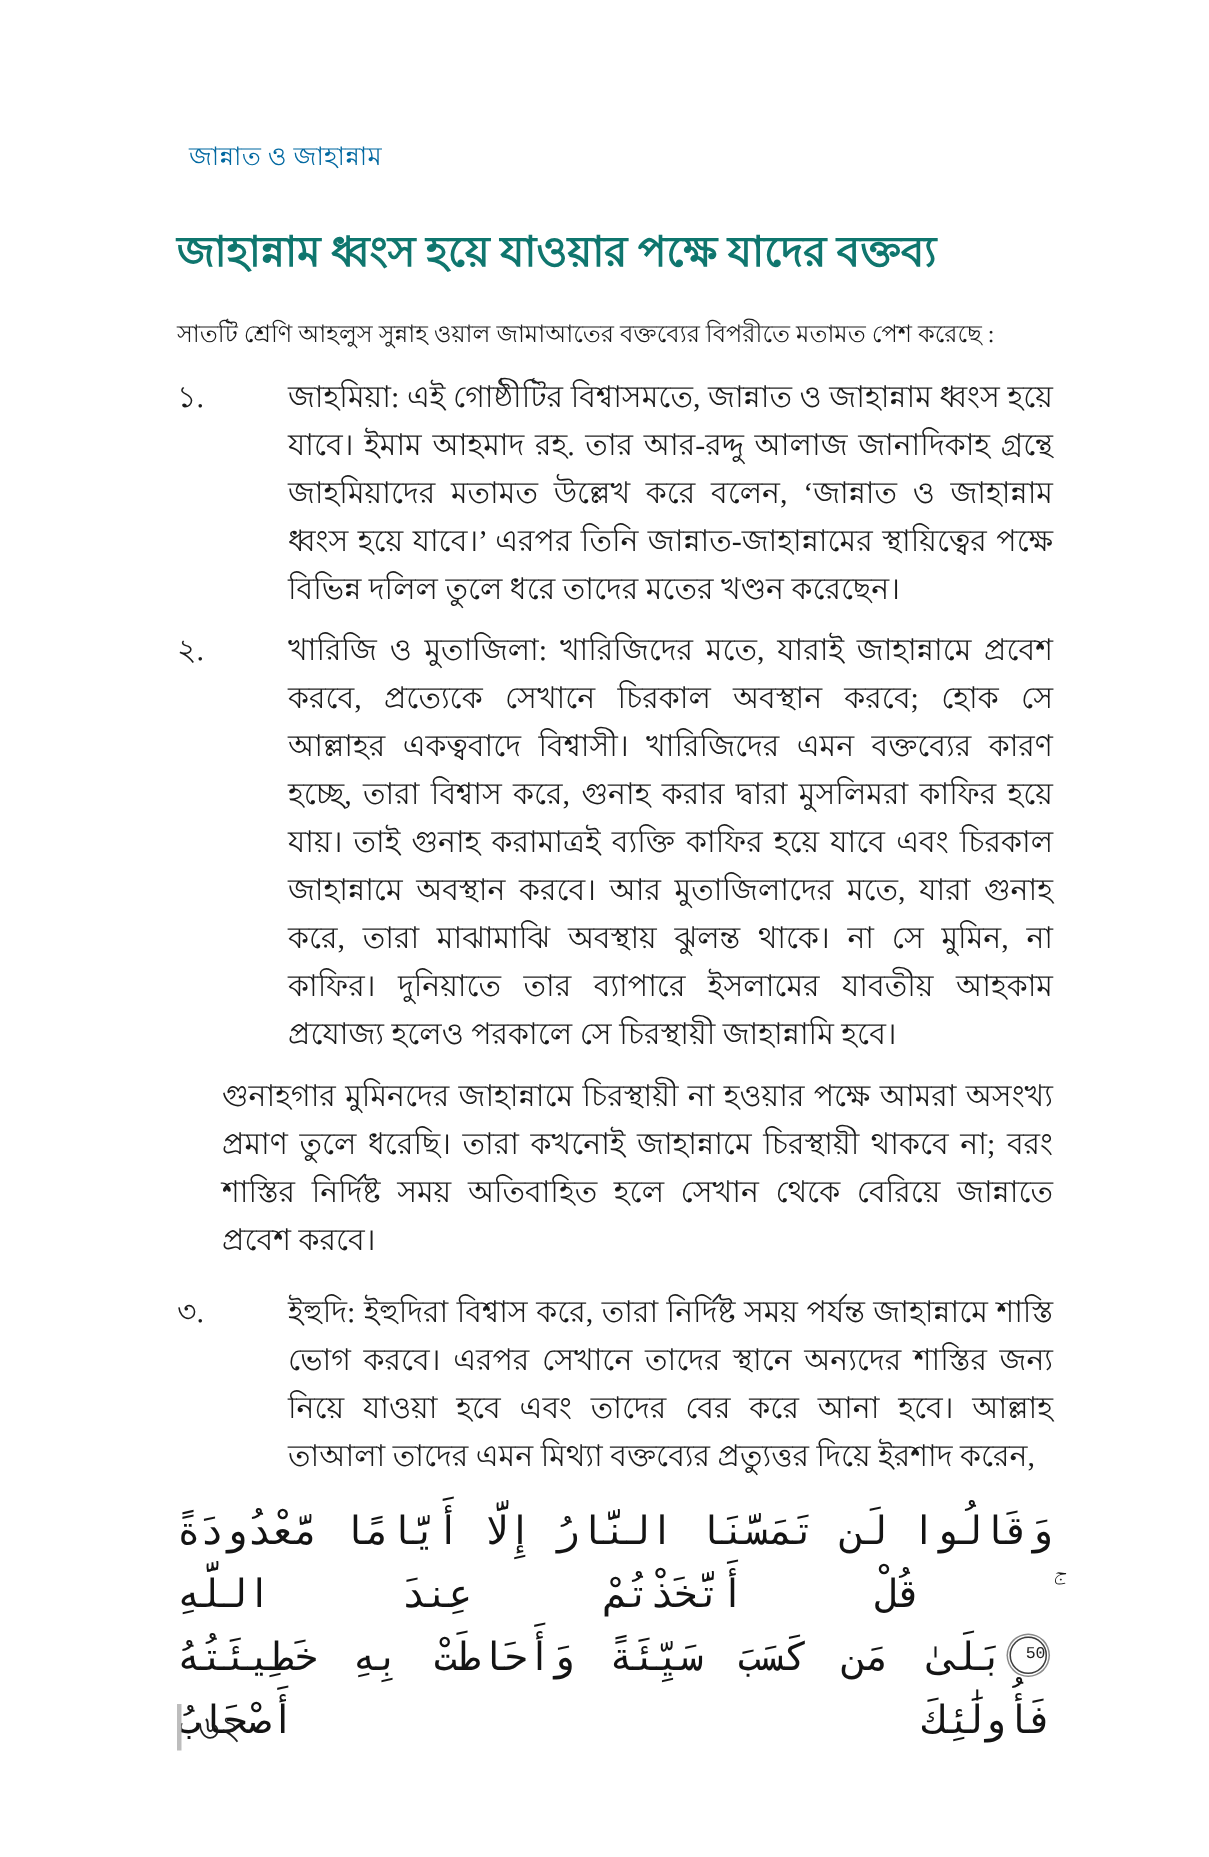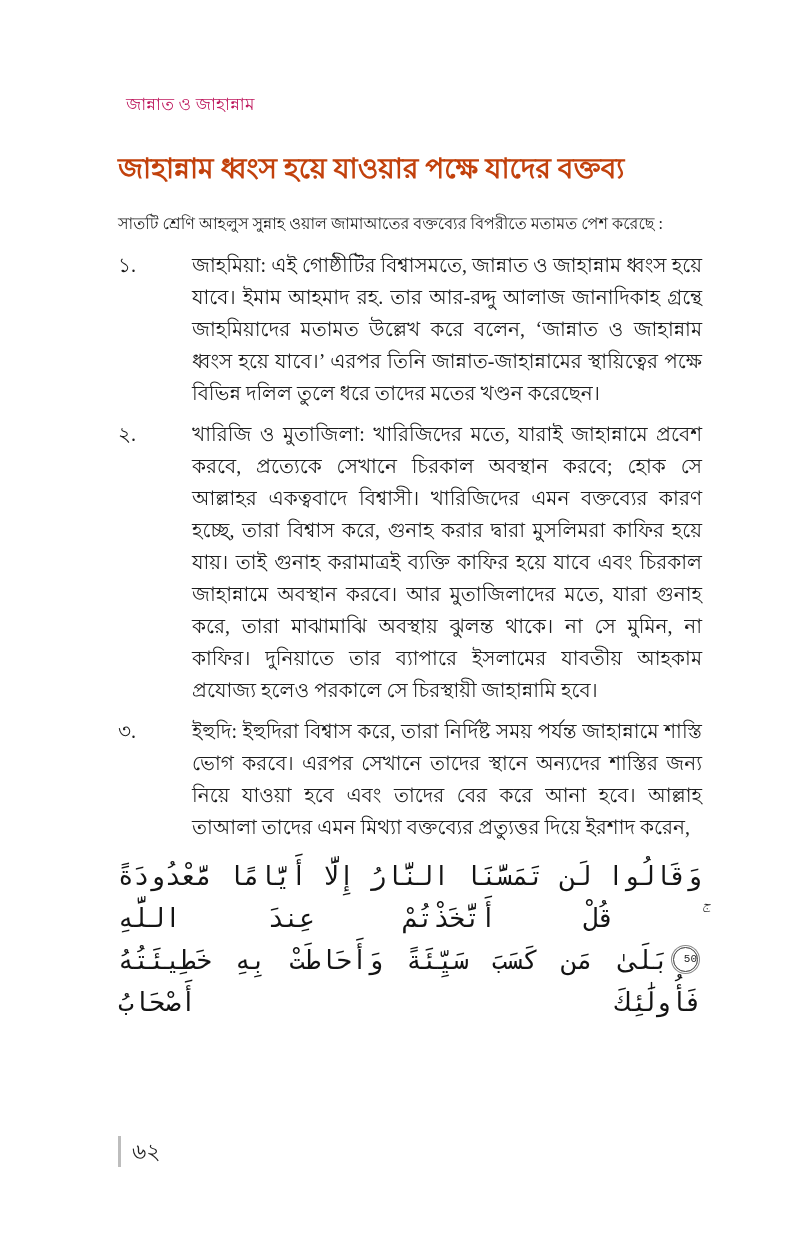--- a/index.html
+++ b/index.html
@@ -11,35 +11,35 @@
     overflow: hidden;
     font-family: "Liberation Serif", "DejaVu Serif", serif;
     color: #1c1c1c;
   }
   .running-head {
     position: absolute;
     left: 126px;
     top: 94px;
     font-size: 17px;
     line-height: 22px;
-    color: #be185d;
+    color: #0369a1;
     letter-spacing: 0.2px;
   }
   .content {
     position: absolute;
     left: 118px;
     right: 104px;
     top: 150px;
   }
   .title {
     margin: 0 0 20px 0;
     font-size: 28px;
     line-height: 38px;
     font-weight: bold;
-    color: #c2410c;
+    color: #0f766e;
   }
   .para {
     margin: 0 0 9px 0;
     font-size: 16px;
     line-height: 32px;
     text-align: justify;
   }
   .item {
     position: relative;
     padding-left: 30px;
@@ -130,20 +130,21 @@
     <div class="item">
       <span class="num">১.</span>
       <span class="itxt">জাহমিয়া: এই গোষ্ঠীটির বিশ্বাসমতে, জান্নাত ও জাহান্নাম ধ্বংস হয়ে যাবে। ইমাম আহমাদ রহ. তার আর-রদ্দু আলাজ জানাদিকাহ গ্রন্থে জাহমিয়াদের মতামত উল্লেখ করে বলেন, ‘জান্নাত ও জাহান্নাম ধ্বংস হয়ে যাবে।’ এরপর তিনি জান্নাত-জাহান্নামের স্থায়িত্বের পক্ষে বিভিন্ন দলিল তুলে ধরে তাদের মতের খণ্ডন করেছেন।</span>
     </div>
 
     <div class="item">
       <span class="num">২.</span>
       <span class="itxt">খারিজি ও মুতাজিলা: খারিজিদের মতে, যারাই জাহান্নামে প্রবেশ করবে, প্রত্যেকে সেখানে চিরকাল অবস্থান করবে; হোক সে আল্লাহর একত্ববাদে বিশ্বাসী। খারিজিদের এমন বক্তব্যের কারণ হচ্ছে, তারা বিশ্বাস করে, গুনাহ করার দ্বারা মুসলিমরা কাফির হয়ে যায়। তাই গুনাহ করামাত্রই ব্যক্তি কাফির হয়ে যাবে এবং চিরকাল জাহান্নামে অবস্থান করবে। আর মুতাজিলাদের মতে, যারা গুনাহ করে, তারা মাঝামাঝি অবস্থায় ঝুলন্ত থাকে। না সে মুমিন, না কাফির। দুনিয়াতে তার ব্যাপারে ইসলামের যাবতীয় আহকাম প্রযোজ্য হলেও পরকালে সে চিরস্থায়ী জাহান্নামি হবে।</span>
     </div>
 
+    <p class="followup">গুনাহগার মুমিনদের জাহান্নামে চিরস্থায়ী না হওয়ার পক্ষে আমরা অসংখ্য প্রমাণ তুলে ধরেছি। তারা কখনোই জাহান্নামে চিরস্থায়ী থাকবে না; বরং শাস্তির নির্দিষ্ট সময় অতিবাহিত হলে সেখান থেকে বেরিয়ে জান্নাতে প্রবেশ করবে।</p>
 
     <div class="item item3-gap">
       <span class="num">৩.</span>
       <span class="itxt">ইহুদি: ইহুদিরা বিশ্বাস করে, তারা নির্দিষ্ট সময় পর্যন্ত জাহান্নামে শাস্তি ভোগ করবে। এরপর সেখানে তাদের স্থানে অন্যদের শাস্তির জন্য নিয়ে যাওয়া হবে এবং তাদের বের করে আনা হবে। আল্লাহ তাআলা তাদের এমন মিথ্যা বক্তব্যের প্রত্যুত্তর দিয়ে ইরশাদ করেন,</span>
     </div>
 
     <div class="quran" dir="rtl" lang="ar">
       <div class="ar-line"><span>وَقَالُوا لَن تَمَسَّنَا النَّارُ إِلَّا أَيَّامًا مَّعْدُودَةً ۚ قُلْ أَتَّخَذْتُمْ عِندَ اللَّهِ</span></div>
       <div class="ar-line"><span class="ayah">50</span><span>بَلَىٰ مَن كَسَبَ سَيِّئَةً وَأَحَاطَتْ بِهِ خَطِيئَتُهُ فَأُولَٰئِكَ أَصْحَابُ</span></div>
 

